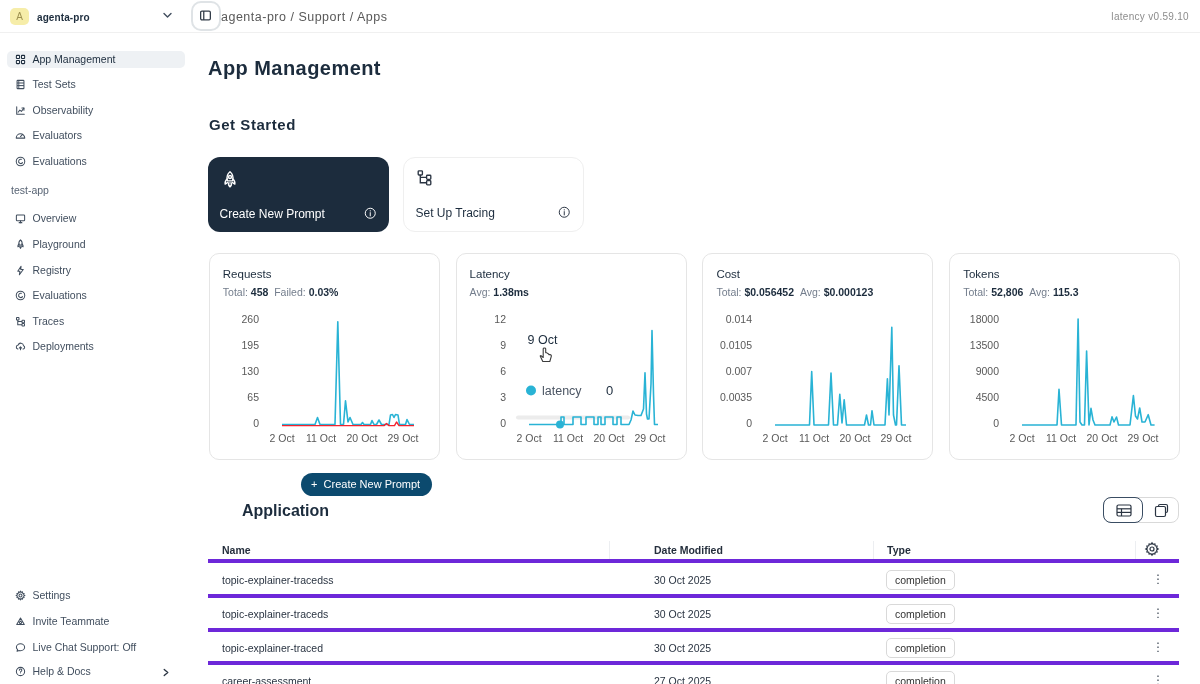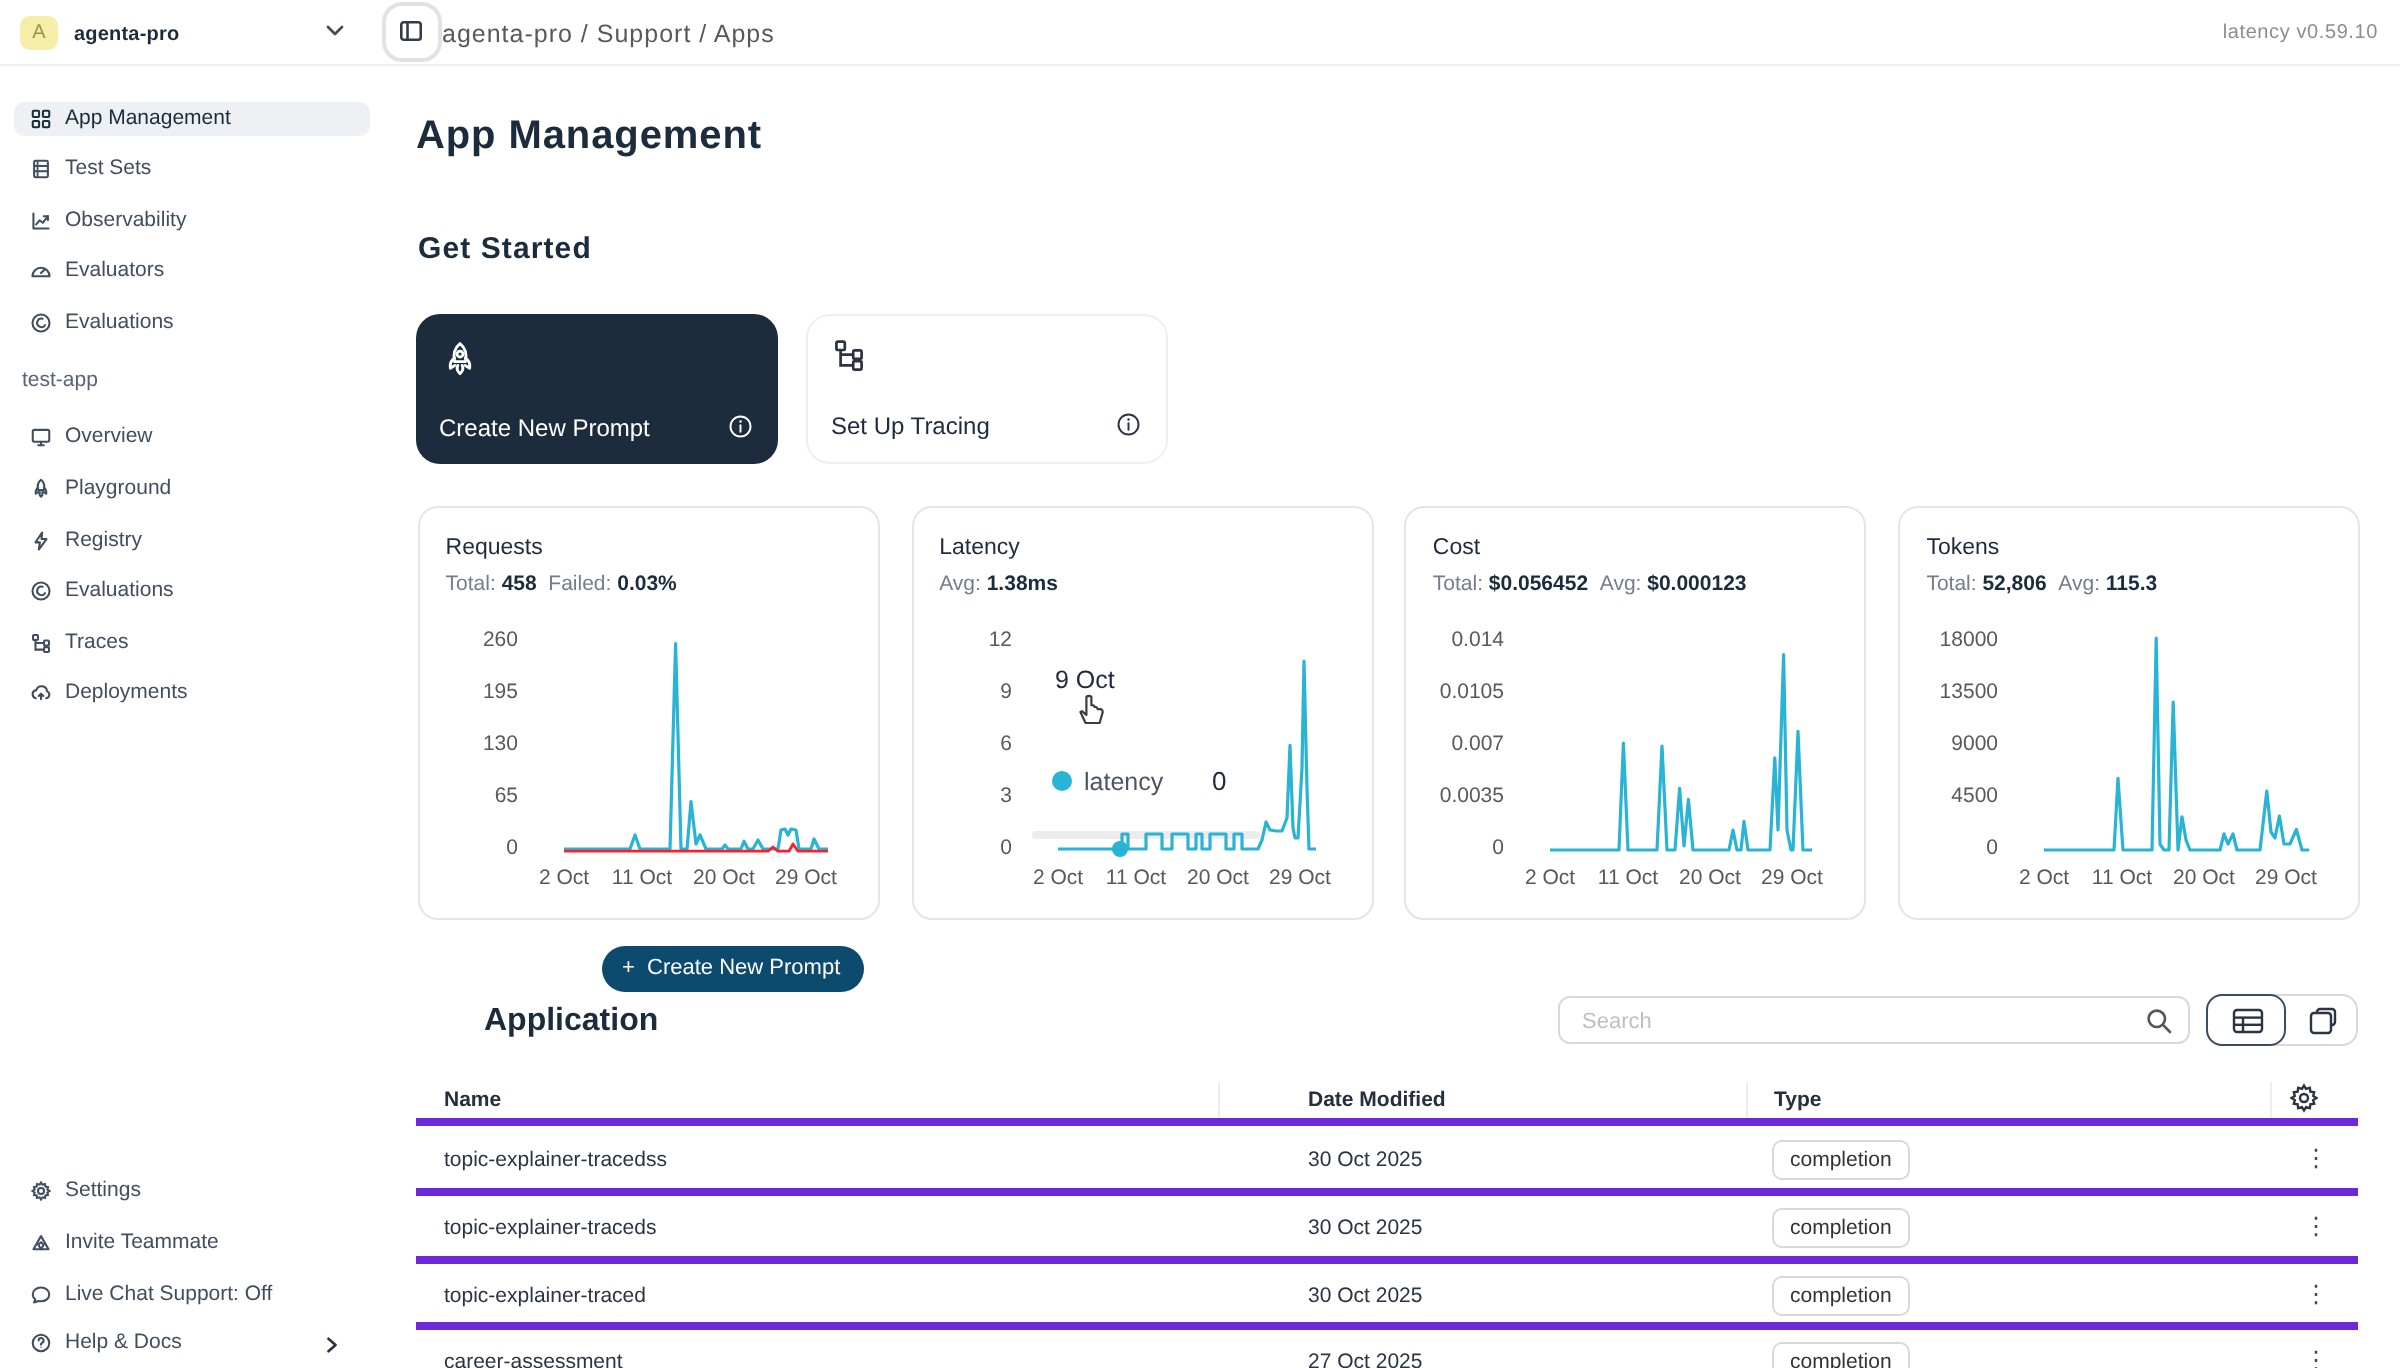--- a/index.html
+++ b/index.html
@@ -363,27 +363,20 @@
           <text x="111" y="188">11 Oct</text>
           <text x="152" y="188">20 Oct</text>
           <text x="193" y="188">29 Oct</text>
       </g>
       <polyline fill="none" stroke="#29b3d5" stroke-width="1.6" stroke-linejoin="round" points="72,171 107,171 109,135.2 111.5,171 126,171 128.1,65.1 130,168 132,171 134.5,171 136.6,97 139,171 141,154.4 143,166 145,171 158,171 160,171 162,162.9 164,168 166.5,163 168.5,171 180,171 183.4,141.6 185.5,162 187.5,165 189.7,154 192,168 195,168 198.2,160.7 201,171 204.6,171"></polyline>
     </svg>
   </div>
 
   <div id="app-title">Application</div>
   <div id="new-prompt-btn">+&nbsp;&nbsp;Create New Prompt</div>
-  <div id="search">
-      <span class="ph">Search</span>
-    <svg width="15" height="15" viewBox="0 0 15 15">
-        <circle cx="6.4" cy="6.4" r="4.1" fill="none" stroke="#555" stroke-width="1.3"></circle>
-        <line x1="9.6" y1="9.6" x2="13" y2="13" stroke="#555" stroke-width="1.3" stroke-linecap="round"></line>
-      </svg>
-  </div>
   <div id="viewtoggle">
     <div class="seg1"></div>
     <svg style="position:absolute;left:12px;top:5px;" width="16" height="15" viewBox="0 0 16 15">
         <g fill="none" stroke="#2a3442" stroke-width="1.2">
           <rect x="1" y="2" width="14" height="11" rx="1.5"></rect>
           <line x1="1" y1="5.8" x2="15" y2="5.8"></line>
           <line x1="1" y1="9.4" x2="15" y2="9.4"></line>
           <line x1="5.5" y1="5.8" x2="5.5" y2="13"></line>
         </g>
       </svg>

